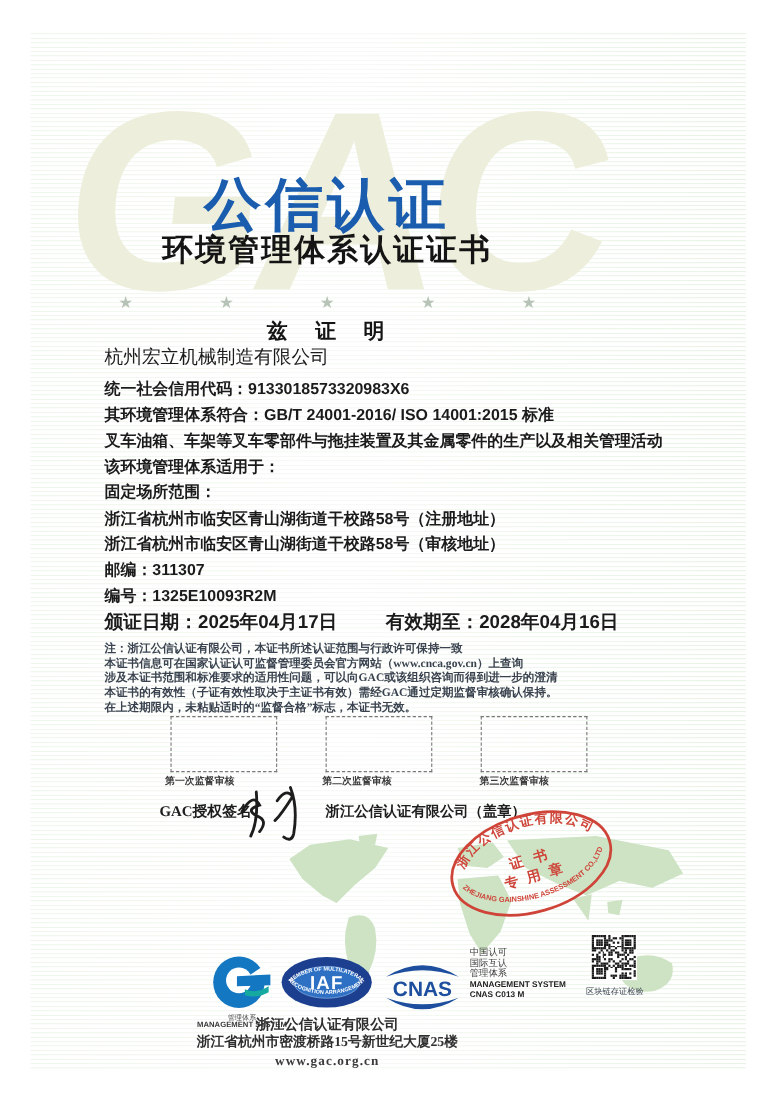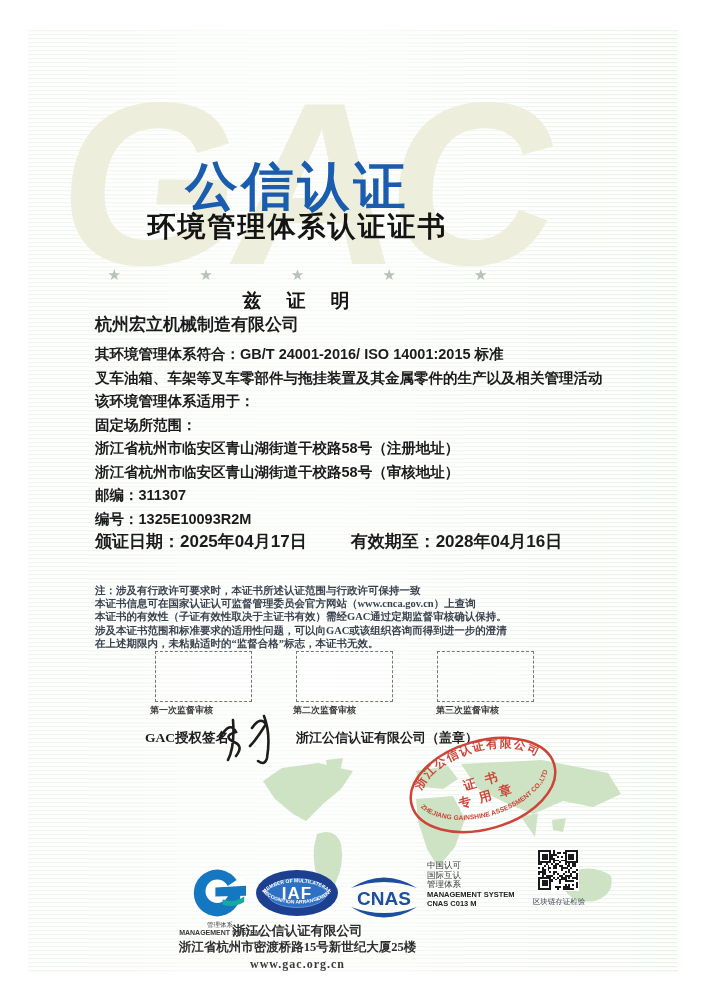--- a/index.html
+++ b/index.html
@@ -21,21 +21,21 @@
     color:#edefdc; transform:skewX(-6deg); white-space:nowrap; z-index:1;
   }
   .map { left:222px; top:758px; z-index:1; }
 
   .title { top:152px; font-size:52px; font-weight:800; letter-spacing:4px; color:#1a5cae; z-index:2; }
   .subtitle { top:208px; font-size:28px; font-weight:700; letter-spacing:2px; color:#141414; z-index:2; }
   .stars { top:266px; font-size:15px; letter-spacing:37px; text-indent:37px; color:#b6c3b6; z-index:2; }
   .certify { top:288px; font-size:19px; font-weight:700; letter-spacing:3px; color:#141414; z-index:2; }
 
   .body-block { left:95px; top:314px; width:560px; z-index:2; color:#1b1b1b; }
-  .company { font-size:17px; font-weight:700; line-height:22px; margin-bottom:9px; }
+  .company { font-size:17px; font-weight:400; line-height:22px; margin-bottom:9px; }
   .body-line { font-size:14.5px; font-weight:700; line-height:18px; margin-bottom:5.5px; white-space:nowrap; }
   .dates-row { display:flex; margin-top:2px; }
   .dates-row span { font-size:17px; font-weight:700; line-height:18px; white-space:nowrap; }
   .dates-row span + span { margin-left:44px; }
 
   .notes { left:95px; top:584px; width:540px; z-index:2;
     font-family:"Liberation Serif", serif; font-weight:700;
     font-size:10.5px; line-height:13.2px; color:#39424e; }
 
   .audit-box { top:651px; width:97px; height:51px; border:1px dashed #777; z-index:2; background:rgba(255,255,255,0.25); }
@@ -89,39 +89,40 @@
     </g>
   </svg>
 
   <div class="abs center title">公信认证</div>
   <div class="abs center subtitle">环境管理体系认证证书</div>
   <div class="abs center stars">★ ★ ★ ★ ★</div>
   <div class="abs center certify">兹　证　明</div>
 
   <div class="abs body-block">
     <div class="company">杭州宏立机械制造有限公司</div>
+    <div class="body-line">统一社会信用代码：9133018573320983X6</div>
     <div class="body-line">其环境管理体系符合：GB/T 24001-2016/ ISO 14001:2015 标准</div>
     <div class="body-line">叉车油箱、车架等叉车零部件与拖挂装置及其金属零件的生产以及相关管理活动</div>
     <div class="body-line">该环境管理体系适用于：</div>
     <div class="body-line">固定场所范围：</div>
     <div class="body-line">浙江省杭州市临安区青山湖街道干校路58号（注册地址）</div>
     <div class="body-line">浙江省杭州市临安区青山湖街道干校路58号（审核地址）</div>
     <div class="body-line">邮编：311307</div>
     <div class="body-line">编号：1325E10093R2M</div>
     <div class="dates-row">
       <span>颁证日期：2025年04月17日</span>
       <span>有效期至：2028年04月16日</span>
     </div>
   </div>
 
   <div class="abs notes">
-    <div>注：涉及有行政许可要求时，本证书所述认证范围与行政许可保持一致</div>
+    <div>注：浙江公信认证有限公司，本证书所述认证范围与行政许可保持一致</div>
     <div>本证书信息可在国家认证认可监督管理委员会官方网站（www.cnca.gov.cn）上查询</div>
+    <div>涉及本证书范围和标准要求的适用性问题，可以向GAC或该组织咨询而得到进一步的澄清</div>
     <div>本证书的有效性（子证有效性取决于主证书有效）需经GAC通过定期监督审核确认保持。</div>
-    <div>涉及本证书范围和标准要求的适用性问题，可以向GAC或该组织咨询而得到进一步的澄清</div>
     <div>在上述期限内，未粘贴适时的“监督合格”标志，本证书无效。</div>
   </div>
 
   <div class="abs audit-box" style="left:155px;"></div>
   <div class="abs audit-box" style="left:296px;"></div>
   <div class="abs audit-box" style="left:437px;"></div>
   <div class="abs audit-label" style="left:150px;">第一次监督审核</div>
   <div class="abs audit-label" style="left:293px;">第二次监督审核</div>
   <div class="abs audit-label" style="left:436px;">第三次监督审核</div>
 

